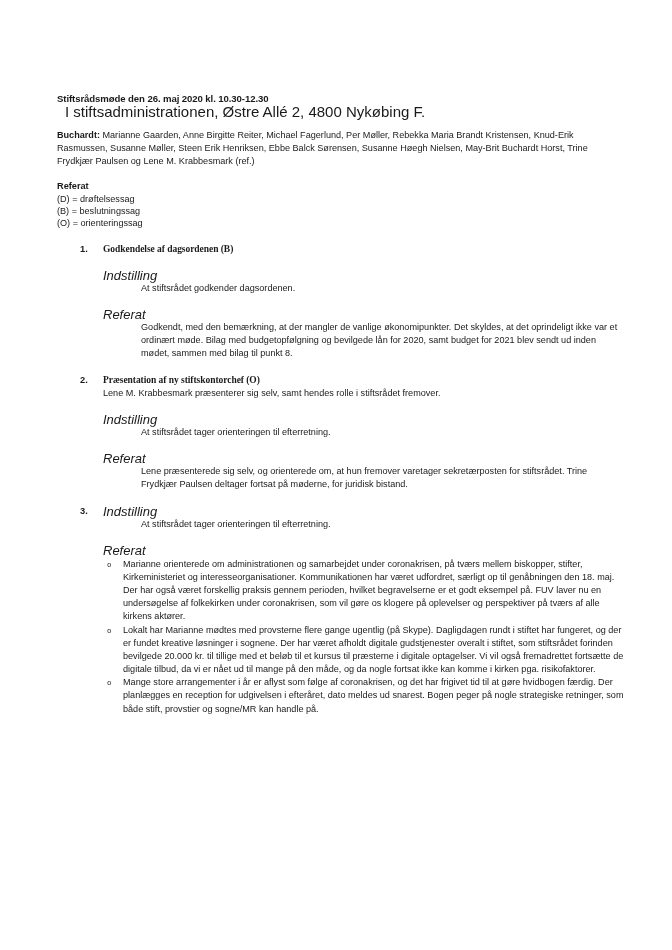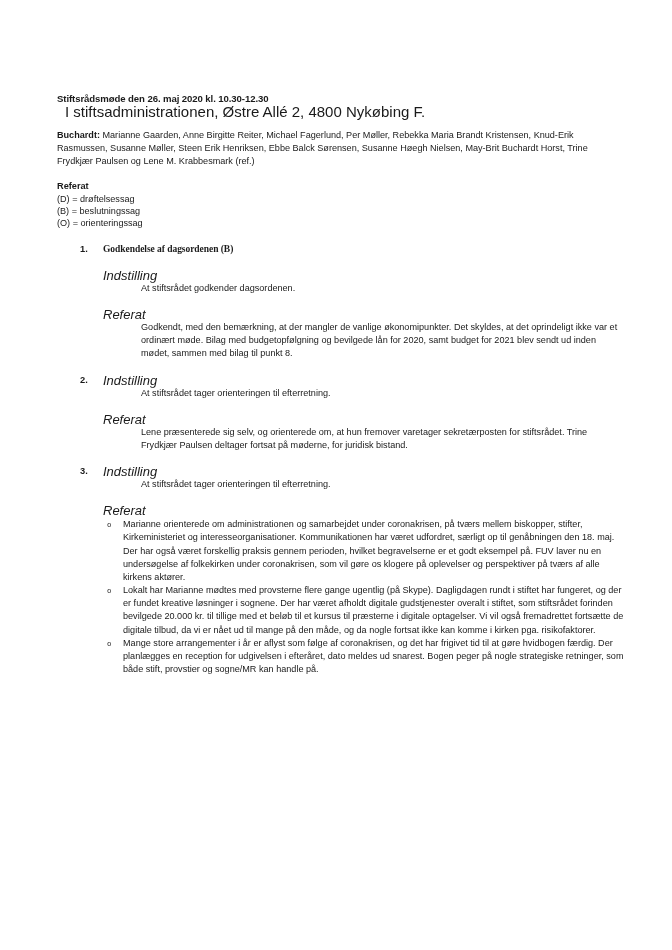--- a/index.html
+++ b/index.html
@@ -161,20 +161,22 @@
       <div class="block-head">Indstilling</div>
       <div class="block-body">At stiftsrådet godkender dagsordenen.</div>
     </div>
     <div class="block">
       <div class="block-head">Referat</div>
       <div class="block-body">Godkendt, med den bemærkning, at der mangler de vanlige økonomipunkter. Det skyldes, at det oprindeligt ikke var et ordinært møde. Bilag med budgetopfølgning og bevilgede lån for 2020, samt budget for 2021 blev sendt ud inden mødet, sammen med bilag til punkt 8.</div>
     </div>
 
     <div class="item">
       <div class="item-num">2.</div>
+      <div class="item-title">Præsentation af ny stiftskontorchef (O)</div>
+      <div class="item-sub">Lene M. Krabbesmark præsenterer sig selv, samt hendes rolle i stiftsrådet fremover.</div>
     </div>
     <div class="block">
       <div class="block-head">Indstilling</div>
       <div class="block-body">At stiftsrådet tager orienteringen til efterretning.</div>
     </div>
     <div class="block">
       <div class="block-head">Referat</div>
       <div class="block-body">Lene præsenterede sig selv, og orienterede om, at hun fremover varetager sekretærposten for stiftsrådet. Trine Frydkjær Paulsen deltager fortsat på møderne, for juridisk bistand.</div>
     </div>
 

